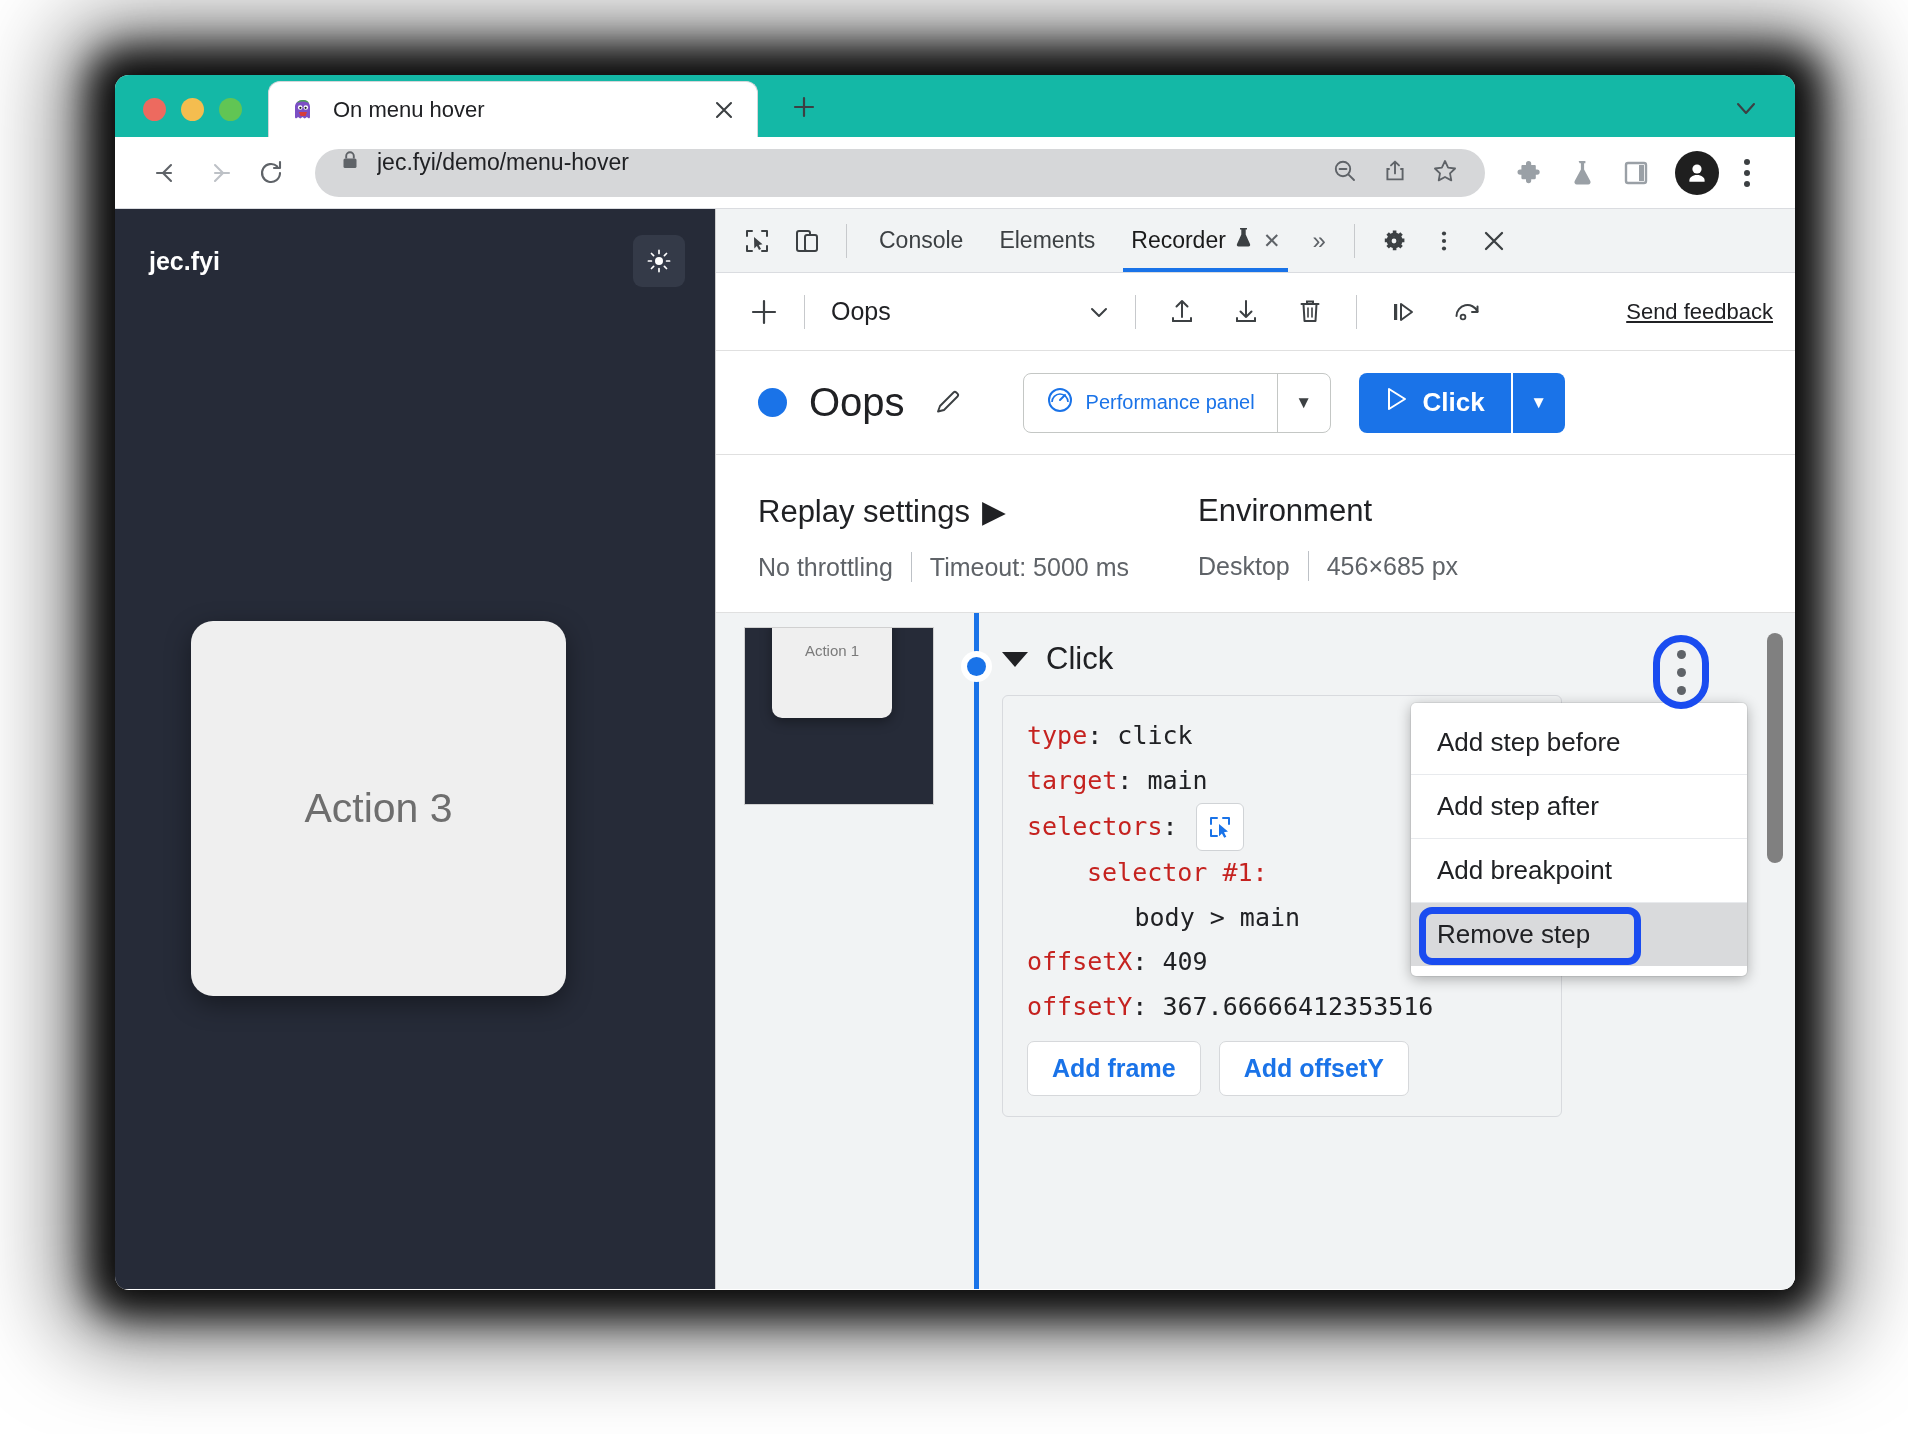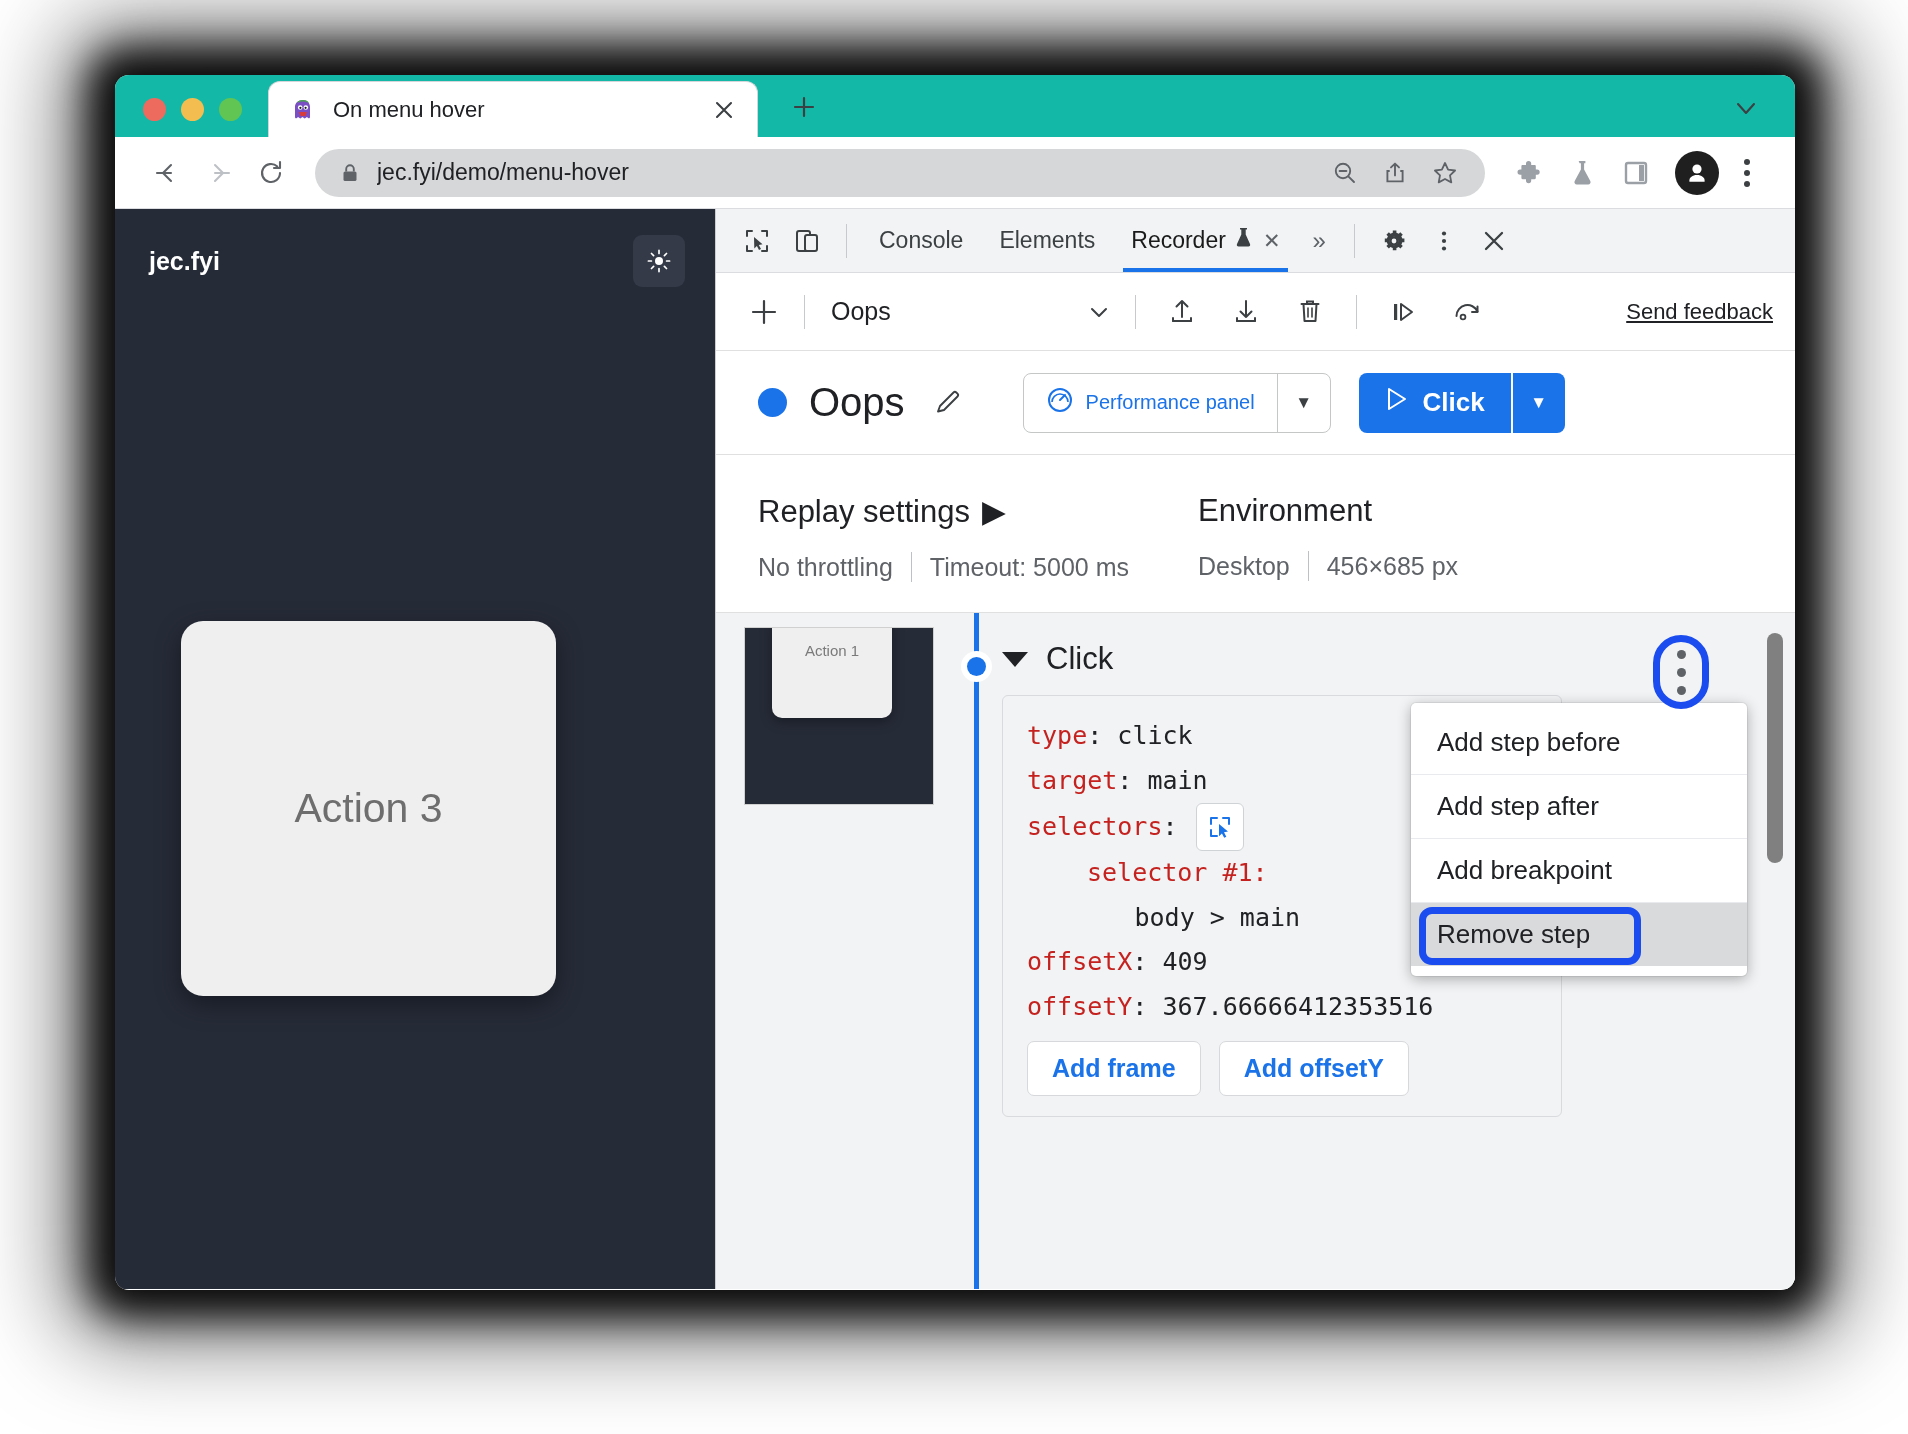--- a/index.html
+++ b/index.html
@@ -98,21 +98,21 @@
     color: #5f6368;
     flex: 0 0 52px;
   }
   .navbtn.disabled { color: #bdc1c6; }
   .omnibox {
     flex: 1;
     height: 48px;
     margin: 0 14px 0 18px;
     background: #d6d7d9;
     border-radius: 24px;
-    display: flex; align-items: center;
+    display: flex; align-items: flex-start;
     padding: 0 18px 0 24px;
   }
   .lock { margin-right: 16px; display: flex; color: #5f6368; }
   .url {
     flex: 1;
     font-size: 23px;
     color: #202124;
     white-space: nowrap; overflow: hidden;
   }
   .omni-icon {
@@ -166,21 +166,21 @@
     font-weight: 600;
   }
   .theme-toggle {
     width: 52px; height: 52px;
     background: #343a48;
     border-radius: 9px;
     display: flex; align-items: center; justify-content: center;
   }
   .action-btn {
     position: absolute;
-    left: 66px; top: 412px;
+    left: 76px; top: 412px;
     width: 375px; height: 375px;
     background: #efefef;
     border-radius: 22px;
     box-shadow: 0 8px 26px rgba(0,0,0,0.40);
     display: flex; align-items: center; justify-content: center;
   }
   .action-btn span {
     font-size: 41px;
     color: #6e6e6e;
   }

